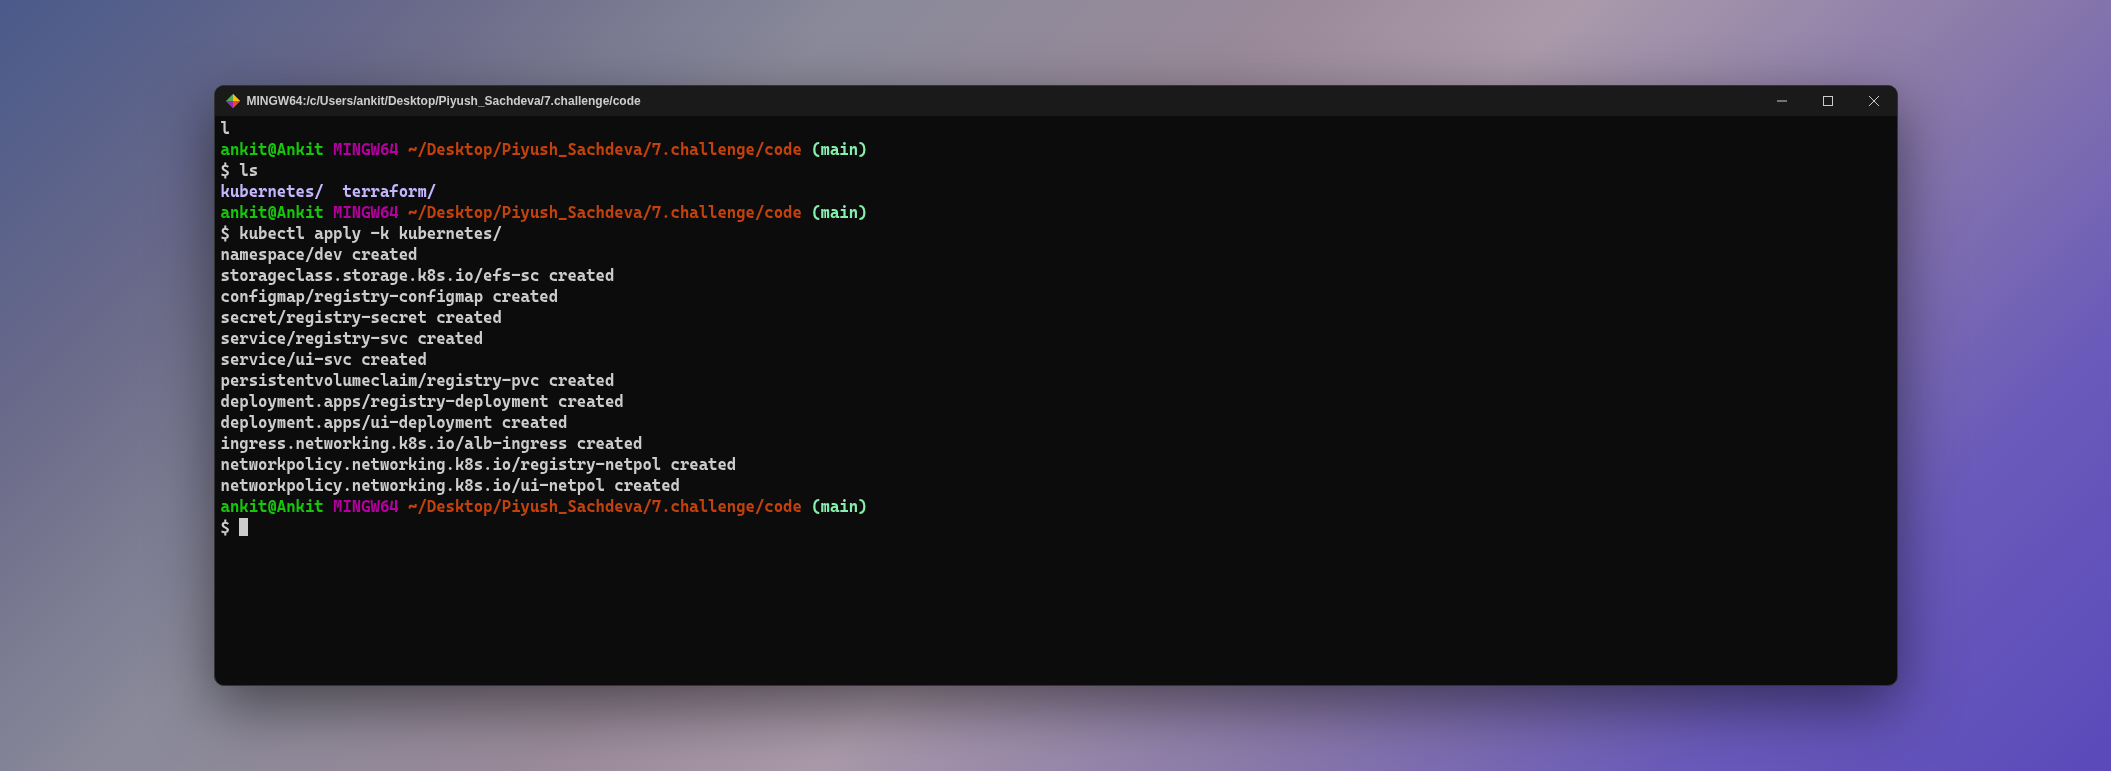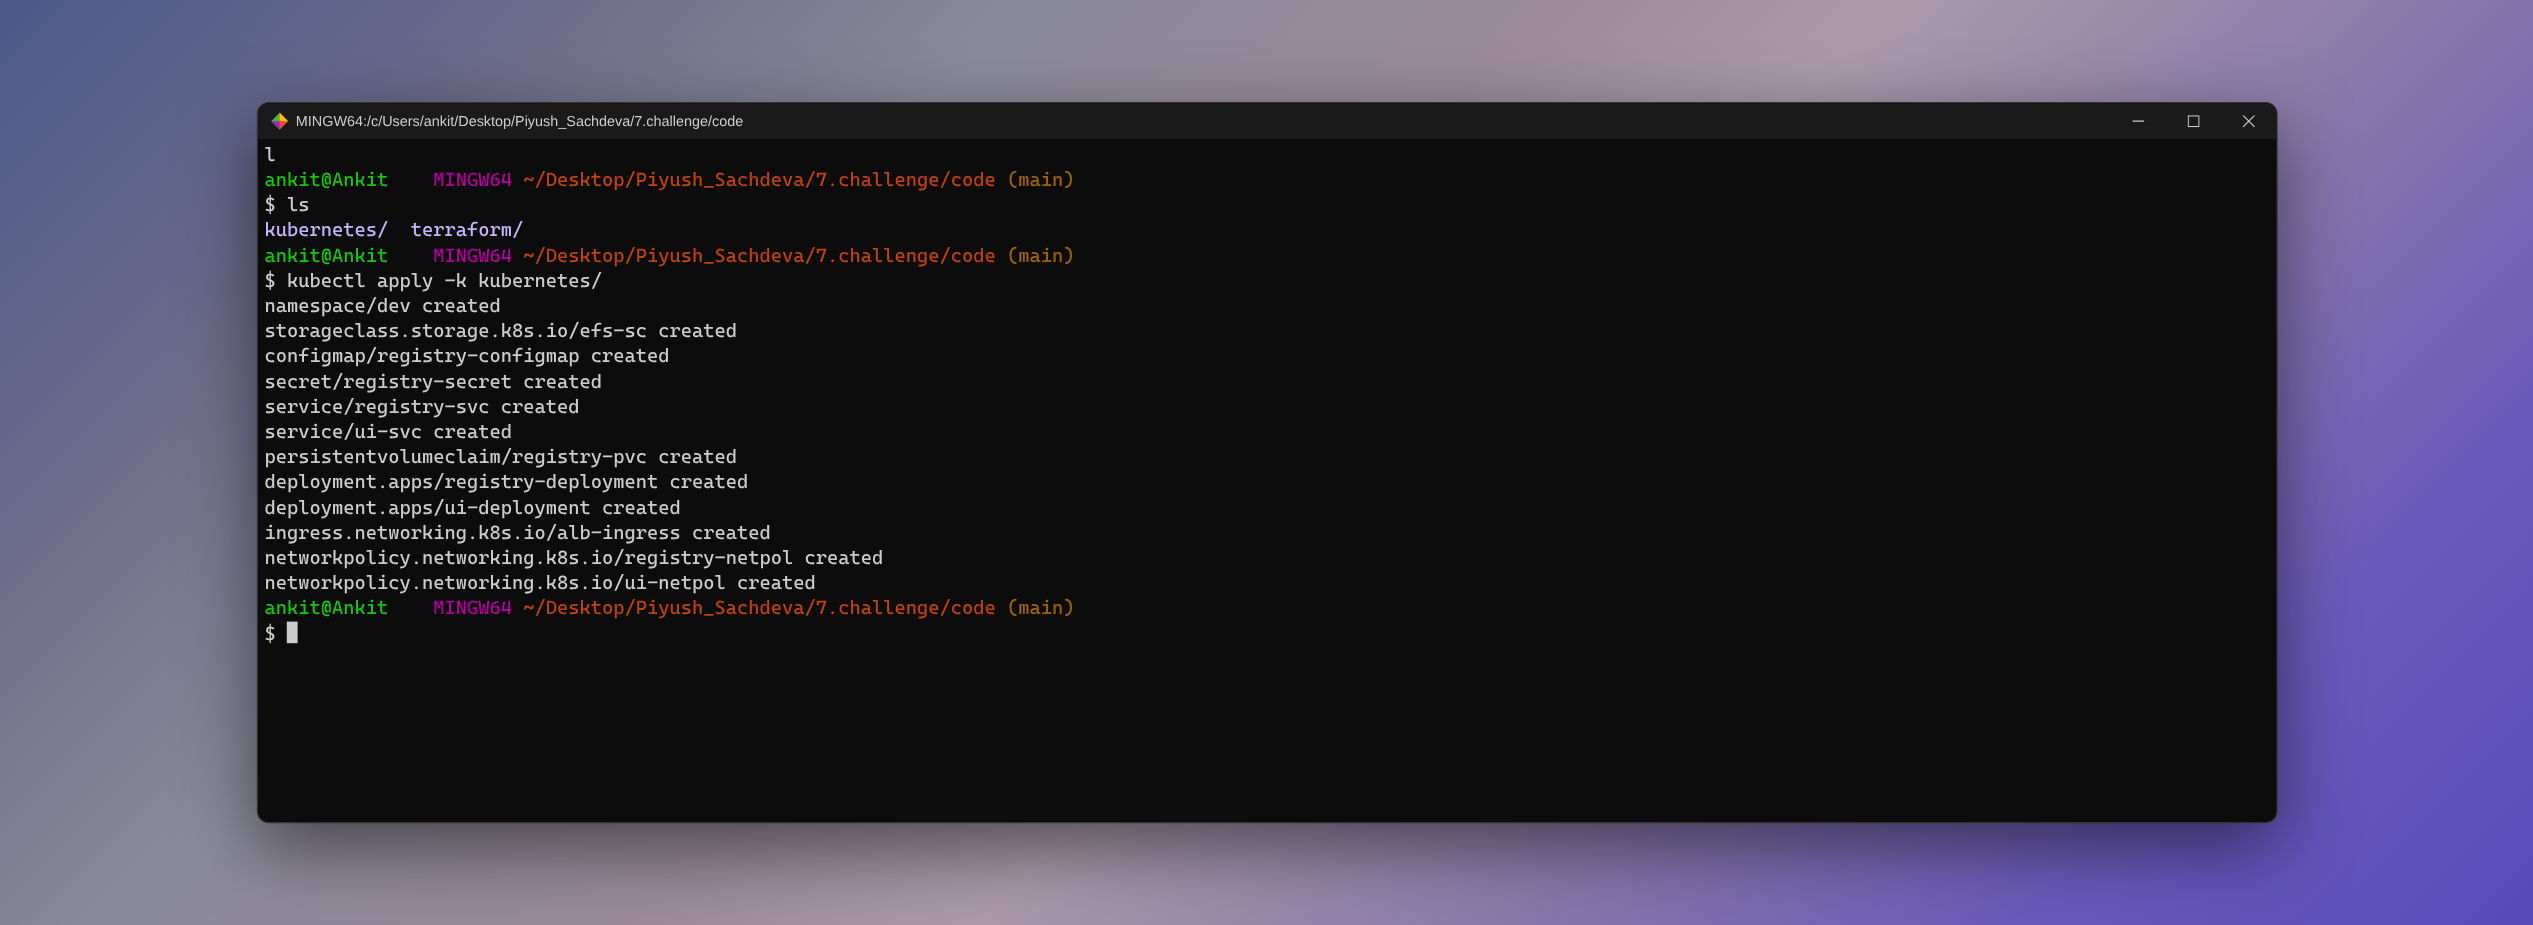--- a/index.html
+++ b/index.html
@@ -16,20 +16,21 @@
   .window {
     width: 1684px;
     height: 601px;
     background: #0c0c0c;
     border-radius: 10px;
     overflow: hidden;
     box-shadow: 0 20px 60px rgba(0,0,0,0.5);
     border: 1px solid #333;
     display: flex;
     flex-direction: column;
+    font-weight: bold;
   }
   .titlebar {
     height: 30px;
     background: #1a1a1a;
     display: flex;
     align-items: center;
     justify-content: space-between;
     padding-left: 10px;
     flex-shrink: 0;
   }
@@ -68,23 +69,23 @@
   .terminal-body {
     flex: 1;
     padding: 2px 6px;
     color: #cccccc;
     font-size: 16px;
     line-height: 21px;
     overflow: hidden;
     white-space: pre;
   }
   .green { color: #16c60c; }
-  .purple { color: #b4009e; margin-left: 28px; }
+  .purple { color: #b4009e; }
   .yellow { color: #c2410c; }
-  .cyan { color: #a16207; }
+  .cyan { color: #86efac; }
   .blue { color: #c4b5fd; }
   .white { color: #cccccc; }
   .cursor {
     display: inline-block;
     width: 9px;
     height: 18px;
     background: #cccccc;
     vertical-align: text-bottom;
     margin-bottom: 1px;
   }

